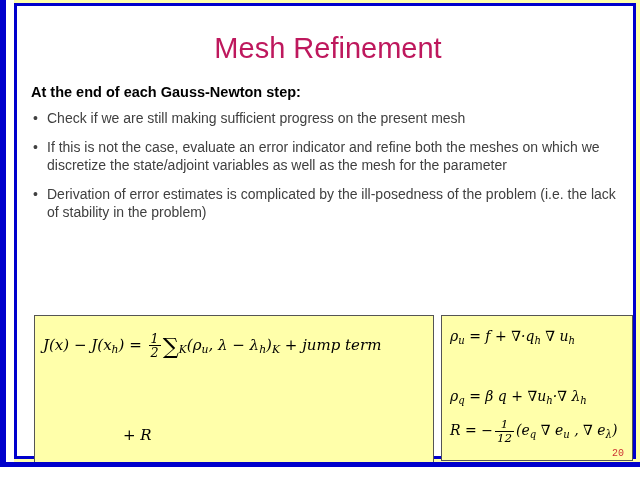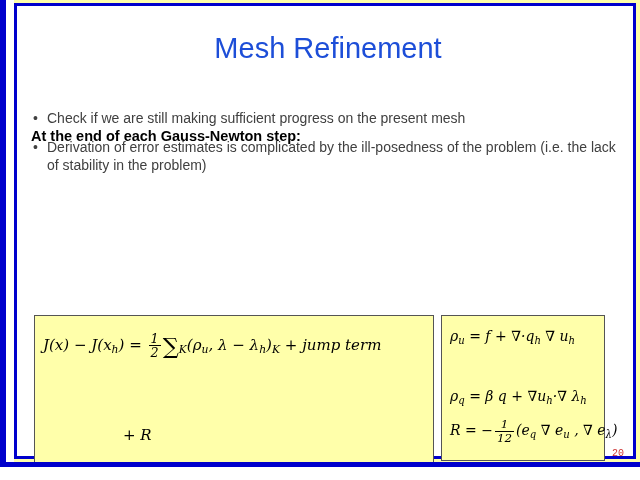--- a/index.html
+++ b/index.html
@@ -73,32 +73,31 @@
     color: #cc3333;
     font-family: Liberation Mono, monospace;
   }
   .title {
     position: absolute;
     left: 0;
     top: 26px;
     width: 622px;
     text-align: center;
     font-size: 29px;
-    color: #1d4ed8;
+    color: #be185d;
     font-family: "Liberation Sans", sans-serif;
     font-weight: normal;
   }
   .intro {
     position: absolute;
     left: 14px;
     top: 78px;
     font-size: 14.5px;
     font-weight: bold;
     color: #000000;
-    margin-top: 44px;
   }
   .bullets {
     position: absolute;
     left: 14px;
     top: 104px;
     width: 596px;
   }
   .bullet {
     position: relative;
     padding-left: 16px;
@@ -123,21 +122,21 @@
   }
   .eq-left {
     left: 17px;
     top: 309px;
     width: 400px;
     height: 168px;
   }
   .eq-right {
     left: 424px;
     top: 309px;
-    width: 164px;
+    width: 192px;
     height: 146px;
   }
   .math {
     font-family: "DejaVu Serif", serif;
     font-style: italic;
     color: #000000;
   }
   .eq-left .line1 {
     position: absolute;
     left: 8px;
@@ -213,20 +212,21 @@
   <div class="left-bar-white"></div>
 
   <div class="frame">
 
     <div class="title">Mesh Refinement</div>
 
     <div class="intro">At the end of each Gauss-Newton step:</div>
 
     <div class="bullets">
       <div class="bullet">Check if we are still making sufficient progress on the present mesh</div>
+      <div class="bullet">If this is not the case, evaluate an error indicator and refine both the meshes on which we discretize the state/adjoint variables as well as the mesh for the parameter</div>
       <div class="bullet">Derivation of error estimates is complicated by the ill-posedness of the problem (i.e. the lack of stability in the problem)</div>
     </div>
 
     <div class="eq-box eq-left">
       <div class="line1 math">
         <span>J(x) − J(x</span><span class="sub">h</span><span>)  =</span>
         <span class="frac"><span class="num">1</span><span class="den">2</span></span><span class="bigsum">∑</span><span class="sub">K</span><span>(ρ</span><span class="sub">u</span><span>, λ − λ</span><span class="sub">h</span><span>)</span><span class="sub">K</span>
         <span>+ jump term</span>
       </div>
       <div class="line4 math">+ R</div>

